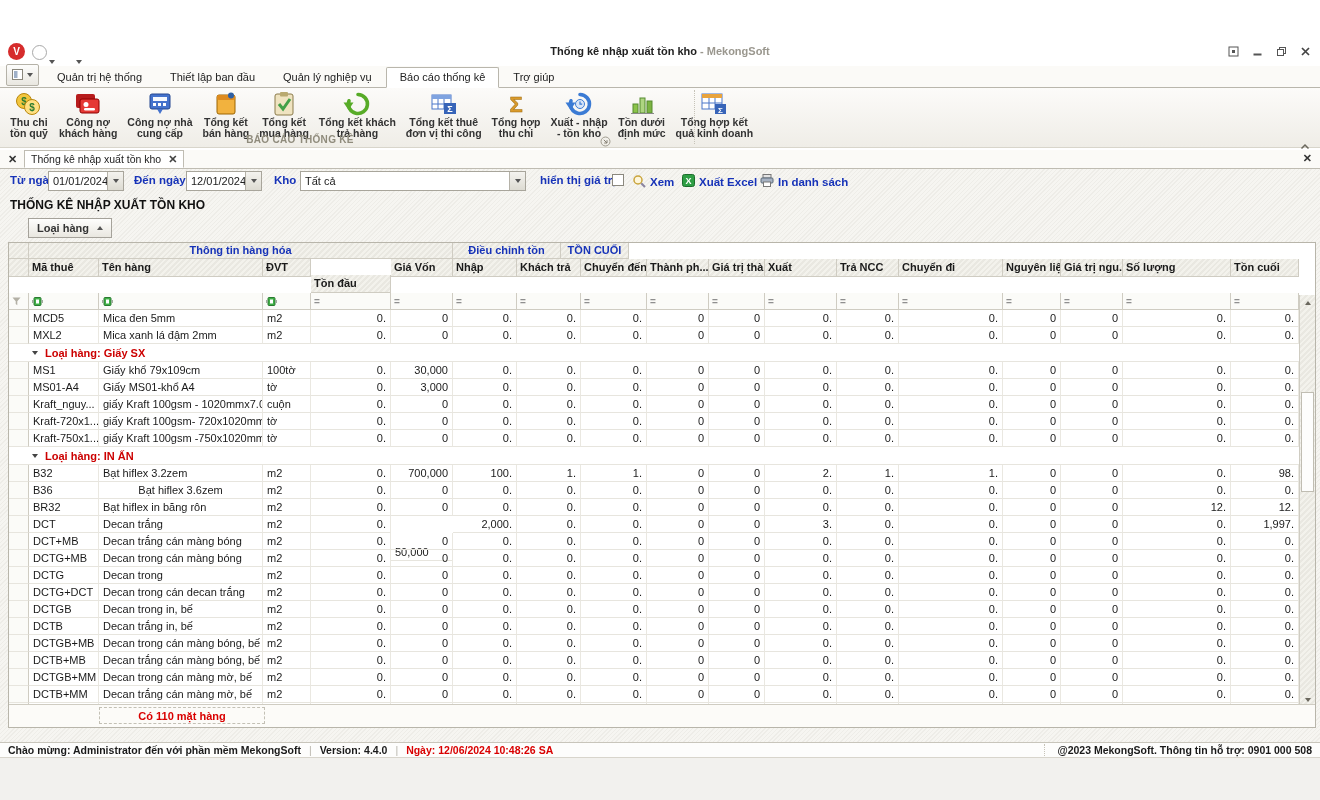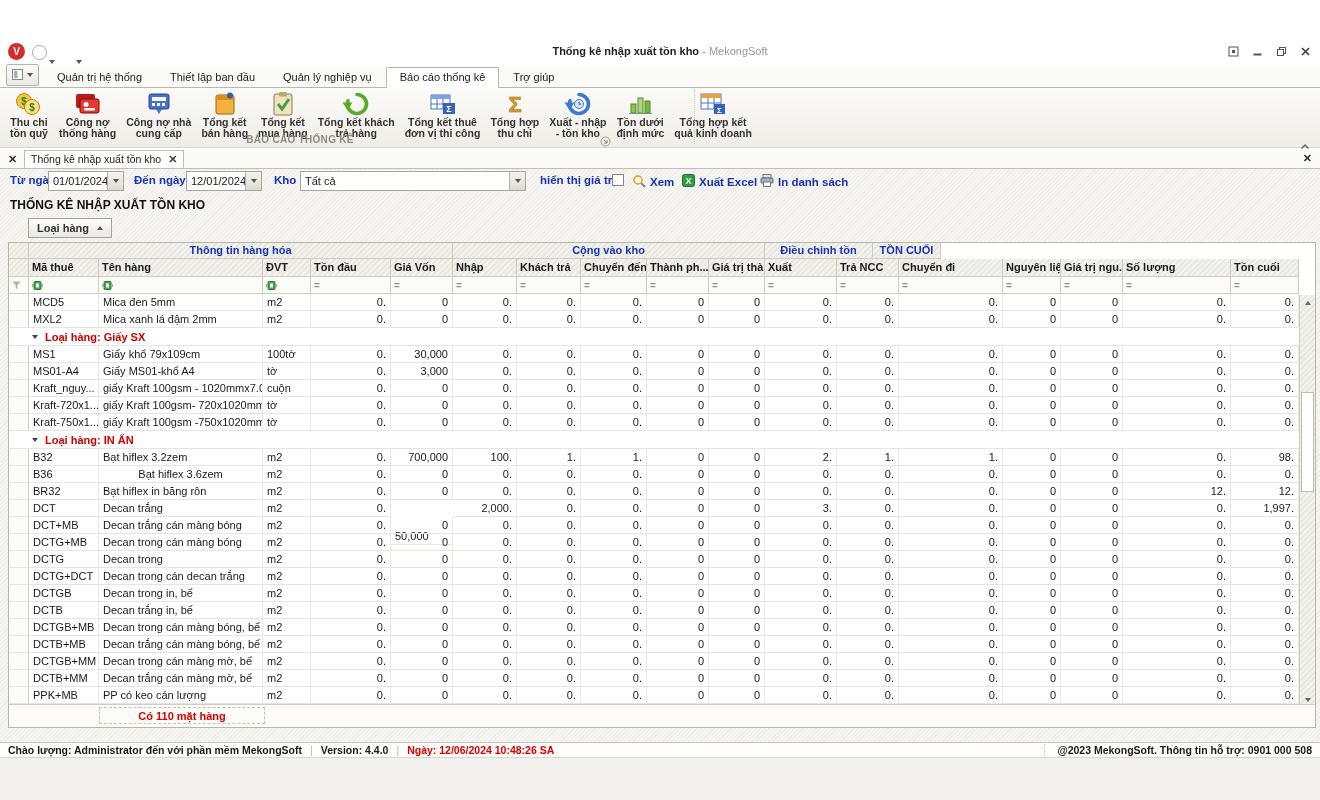--- a/index.html
+++ b/index.html
@@ -9,21 +9,21 @@
 
   
   .win-top{position:absolute;left:0;top:0;width:1320px;height:40px;background:#fff;}
   .titlebar{position:absolute;left:0;top:40px;width:1320px;height:26px;background:#fff;}
   .vlogo{position:absolute;left:8px;top:3px;width:17px;height:17px;border-radius:50%;background:#d62c2c;color:#fff;font-size:10px;font-weight:bold;text-align:center;line-height:17px;}
   .qa-circle{position:absolute;left:32px;top:5px;width:13px;height:13px;border:1.5px solid #a9a9a9;border-radius:50%;}
   .qa-dd1{position:absolute;left:49px;top:10px;}
   .qa-dd2{position:absolute;left:76px;top:10px;}
   .title-text{position:absolute;left:0;right:0;top:5px;text-align:center;font-size:11px;color:#222;}
   .title-text b{font-weight:bold;}
-  .app-suffix{color:#9a978e;font-weight:normal;}
+  .app-suffix{color:#9a978e;font-weight:bold;}
   .win-controls{position:absolute;right:6px;top:4px;display:flex;gap:6px;}
   .wc-btn{width:18px;height:15px;display:flex;align-items:center;justify-content:center;}
 
   
   .ribbon-tabs{position:absolute;left:0;top:66px;width:1320px;height:22px;background:#fbfaf7;border-bottom:1px solid #b9b6ac;box-sizing:border-box;display:flex;align-items:flex-end;}
   .rtab-menu{height:18px;margin:0 4px 1px 6px;padding:1px 5px;border:1px solid #b5b2a8;border-radius:2px;background:linear-gradient(#fdfdfc,#e9e7e0);display:flex;align-items:center;gap:3px;}
   .rtab{padding:3px 13px 4px 13px;font-size:11px;color:#222;border:1px solid transparent;border-bottom:none;white-space:nowrap;}
   .rtab.active{background:#fff;border:1px solid #b9b6ac;border-bottom:1px solid #fff;border-radius:2px 2px 0 0;margin-bottom:-1px;}
 
   
@@ -169,21 +169,21 @@
           <span class="ticon">
             <svg width="30" height="26" viewBox="0 0 30 26">
               <rect x="3" y="3" width="19" height="14" rx="2" fill="#b71c1c"></rect>
               <rect x="7" y="8" width="19" height="14" rx="2" fill="#e53935" stroke="#8e0000"></rect>
               <circle cx="13" cy="13.5" r="2.5" fill="#fff"></circle>
               <rect x="11" y="17" width="11" height="2.6" rx="1.3" fill="#fff"></rect>
             </svg>
           </span>
           <div class="tlabel">
             <div>Công nợ</div>
-            <div>thống hàng</div>
+            <div>khách hàng</div>
           </div>
         </div>
         <div class="tool">
           <span class="ticon">
             <svg width="30" height="26" viewBox="0 0 30 26">
               <rect x="5" y="3" width="20" height="15" rx="2" fill="#4472cc" stroke="#24478f"></rect>
               <rect x="8" y="6" width="14" height="4" fill="#fff" opacity="0.95"></rect>
               <rect x="8" y="12" width="3" height="3" fill="#fff"></rect>
               <rect x="13" y="12" width="3" height="3" fill="#fff"></rect>
               <rect x="18" y="12" width="3" height="3" fill="#fff"></rect>
@@ -381,30 +381,29 @@
 
     <div class="group-chip">
       <span>Loại hàng</span>
       <i class="tri-up"></i>
     </div>
 
     <div class="grid">
       <div class="g-row-line" id="g-groups">
           <div class="g-gcell" style="width: 20px;"></div>
           <div class="g-gcell" style="width: 424px; color: rgb(23, 51, 184);">Thông tin hàng hóa</div>
-          <div class="g-gcell" style="width: 312px; color: rgb(23, 51, 184);">Cộng vào kho</div>
           <div class="g-gcell" style="width: 108px; color: rgb(23, 51, 184);">Điều chỉnh tồn</div>
           <div class="g-gcell" style="width: 68px; color: rgb(23, 51, 184);">TỒN CUỐI</div>
         </div>
       <div class="g-row-line" id="g-cols">
           <div class="g-hcell" style="width: 20px;"></div>
           <div class="g-hcell" style="width: 70px;">Mã thuê</div>
           <div class="g-hcell" style="width: 164px;">Tên hàng</div>
           <div class="g-hcell" style="width: 48px;">ĐVT</div>
-          <div class="g-hcell" style="width: 80px;">Tồn đầu</div>
+          <div class="g-hcell" style="width: 80px; margin-top: 16px;">Tồn đầu</div>
           <div class="g-hcell" style="width: 62px;">Giá Vốn</div>
           <div class="g-hcell" style="width: 64px;">Nhập</div>
           <div class="g-hcell" style="width: 64px;">Khách trả</div>
           <div class="g-hcell" style="width: 66px;">Chuyển đến</div>
           <div class="g-hcell" style="width: 62px;">Thành ph...</div>
           <div class="g-hcell" style="width: 56px;">Giá trị thà...</div>
           <div class="g-hcell" style="width: 72px;">Xuất</div>
           <div class="g-hcell" style="width: 62px;">Trả NCC</div>
           <div class="g-hcell" style="width: 104px;">Chuyển đi</div>
           <div class="g-hcell" style="width: 58px;">Nguyên liệu</div>
@@ -946,21 +945,21 @@
       </div>
       <div class="g-footer">
         <div class="f-box">
           <span>Có 110 mặt hàng</span>
         </div>
       </div>
     </div>
   </div>
 
   <div class="status-bar">
-    <span class="sb-b">Chào lượng: Administrator đến với phần mềm MekongSoft</span>
+    <span class="sb-b">Chào mừng: Administrator đến với phần mềm MekongSoft</span>
     <span class="sb-sep">|</span>
     <span class="sb-b">Version: 4.4.0</span>
     <span class="sb-sep">|</span>
     <span class="sb-b sb-red">Ngày: 12/06/2024 10:48:26 SA</span>
     <span class="sb-b sb-right">@2023 MekongSoft. Thông tin hỗ trợ: 0901 000 508</span>
   </div>
 
   <div class="below-strip"></div>
 </div>
 

